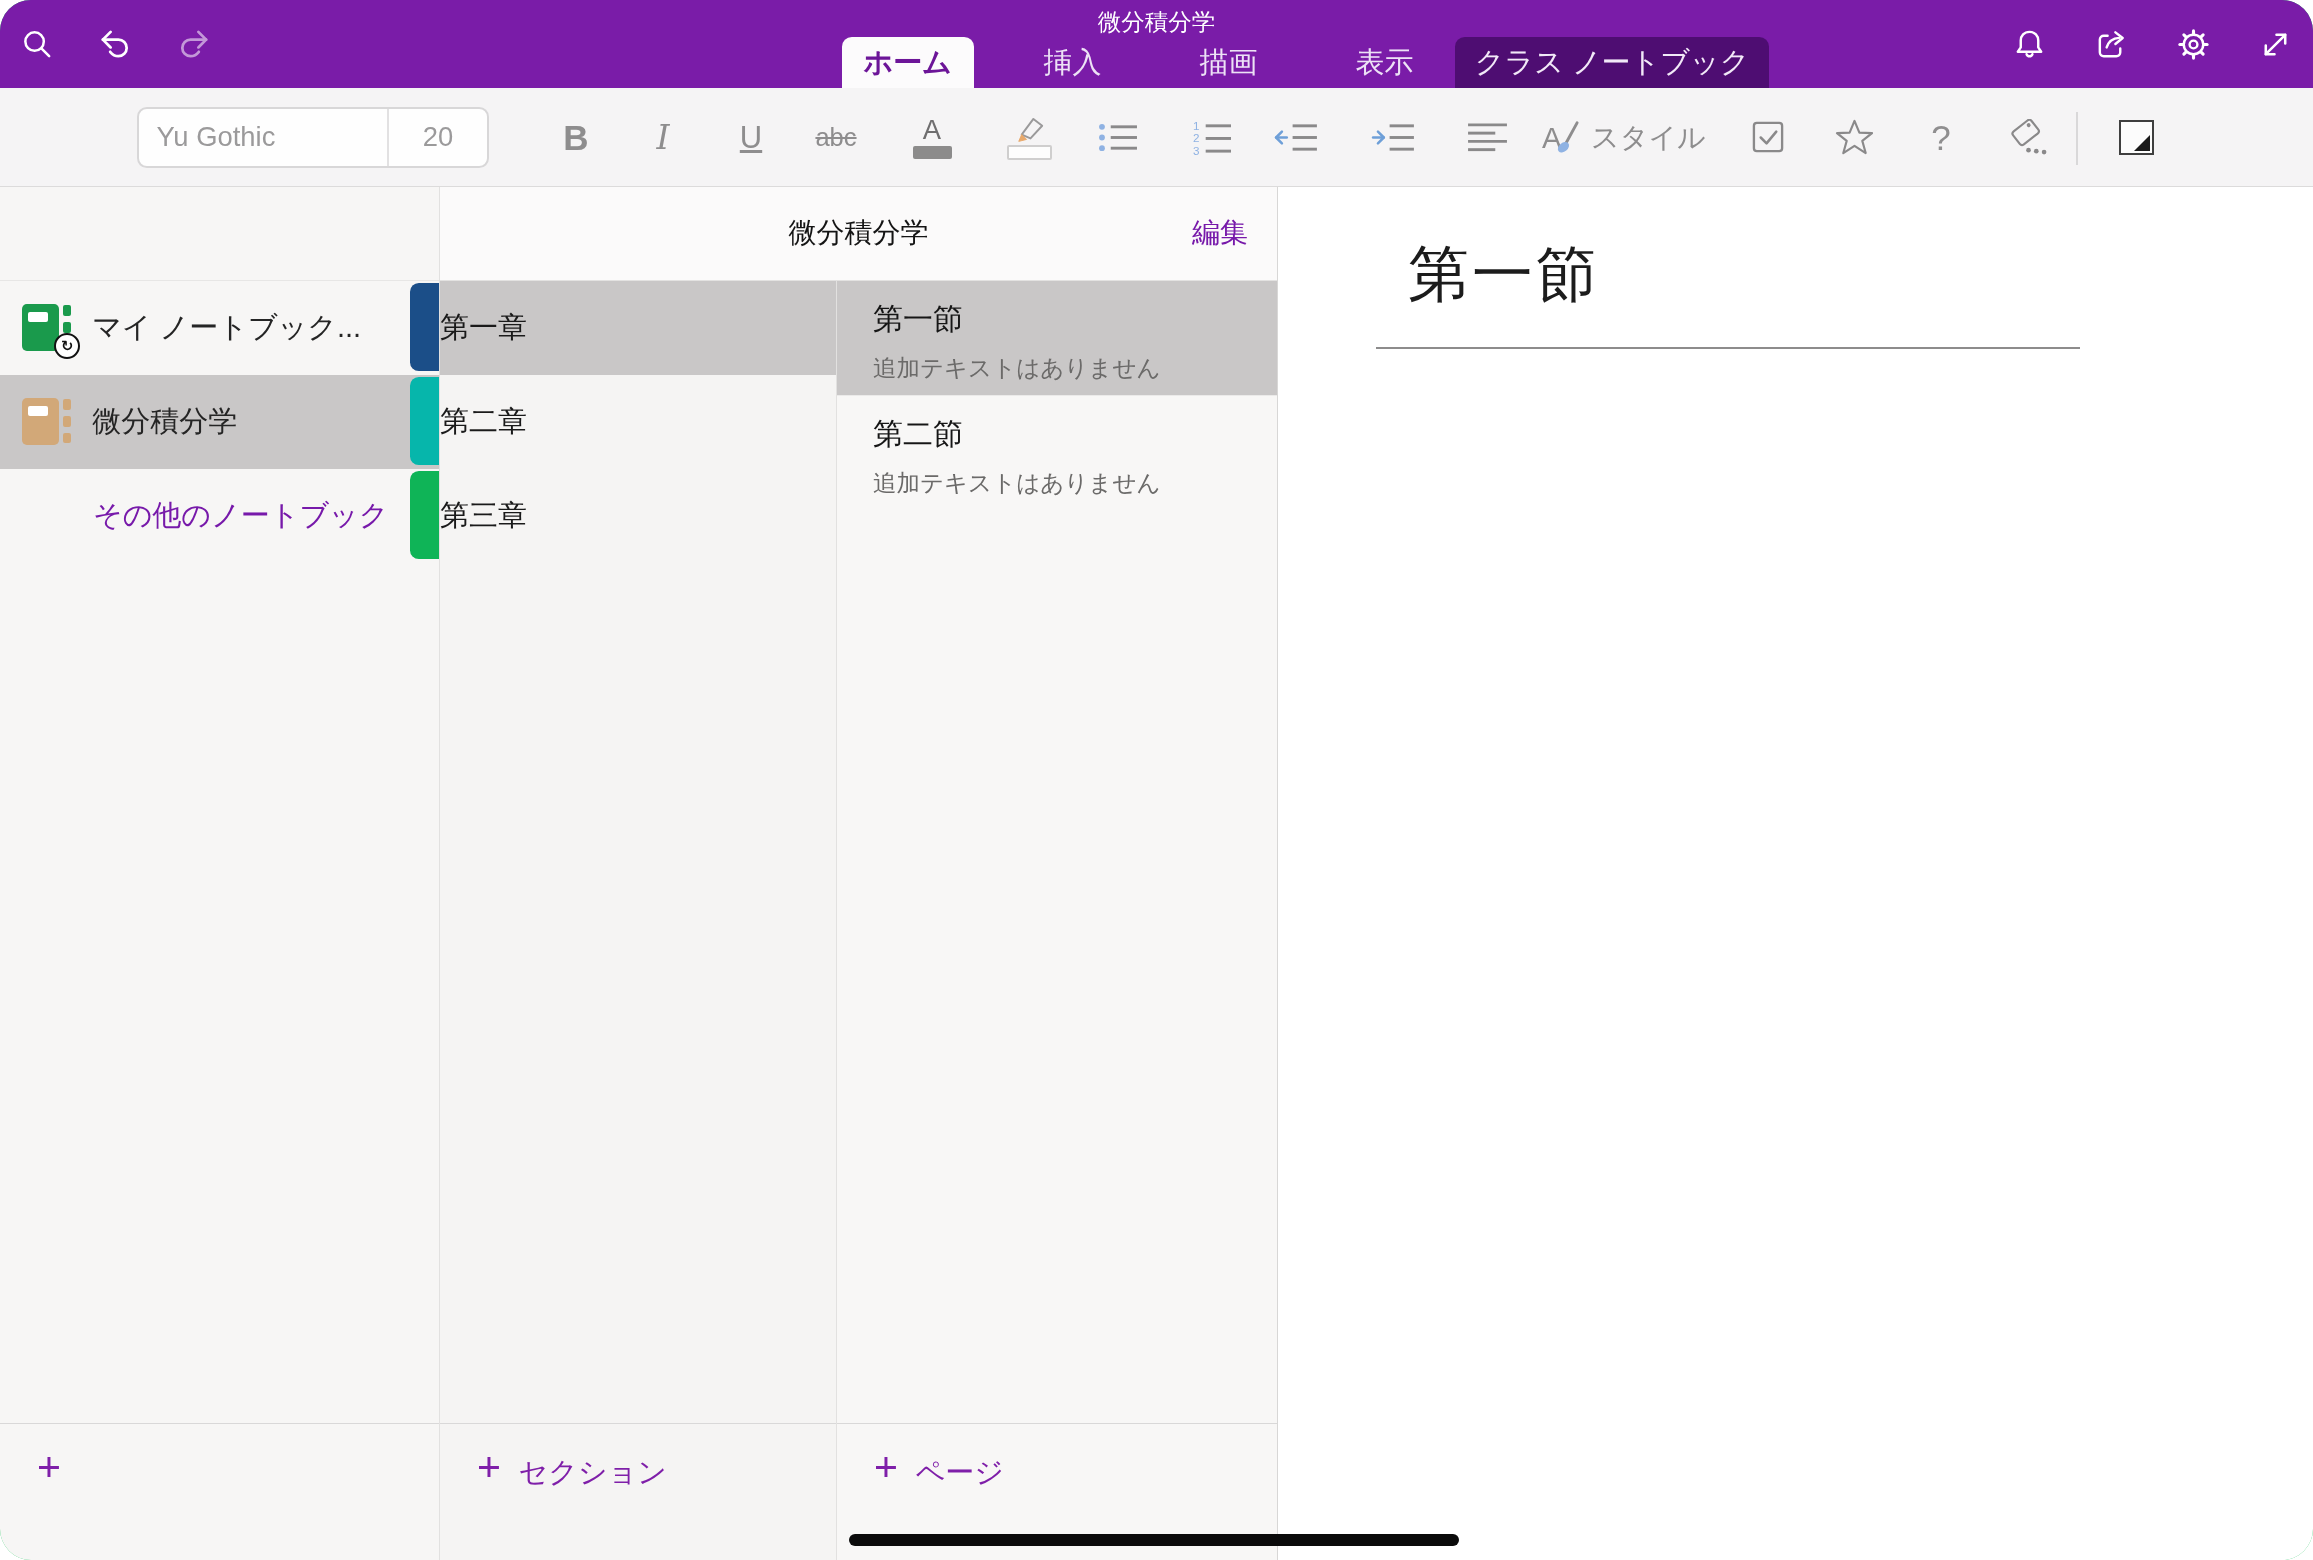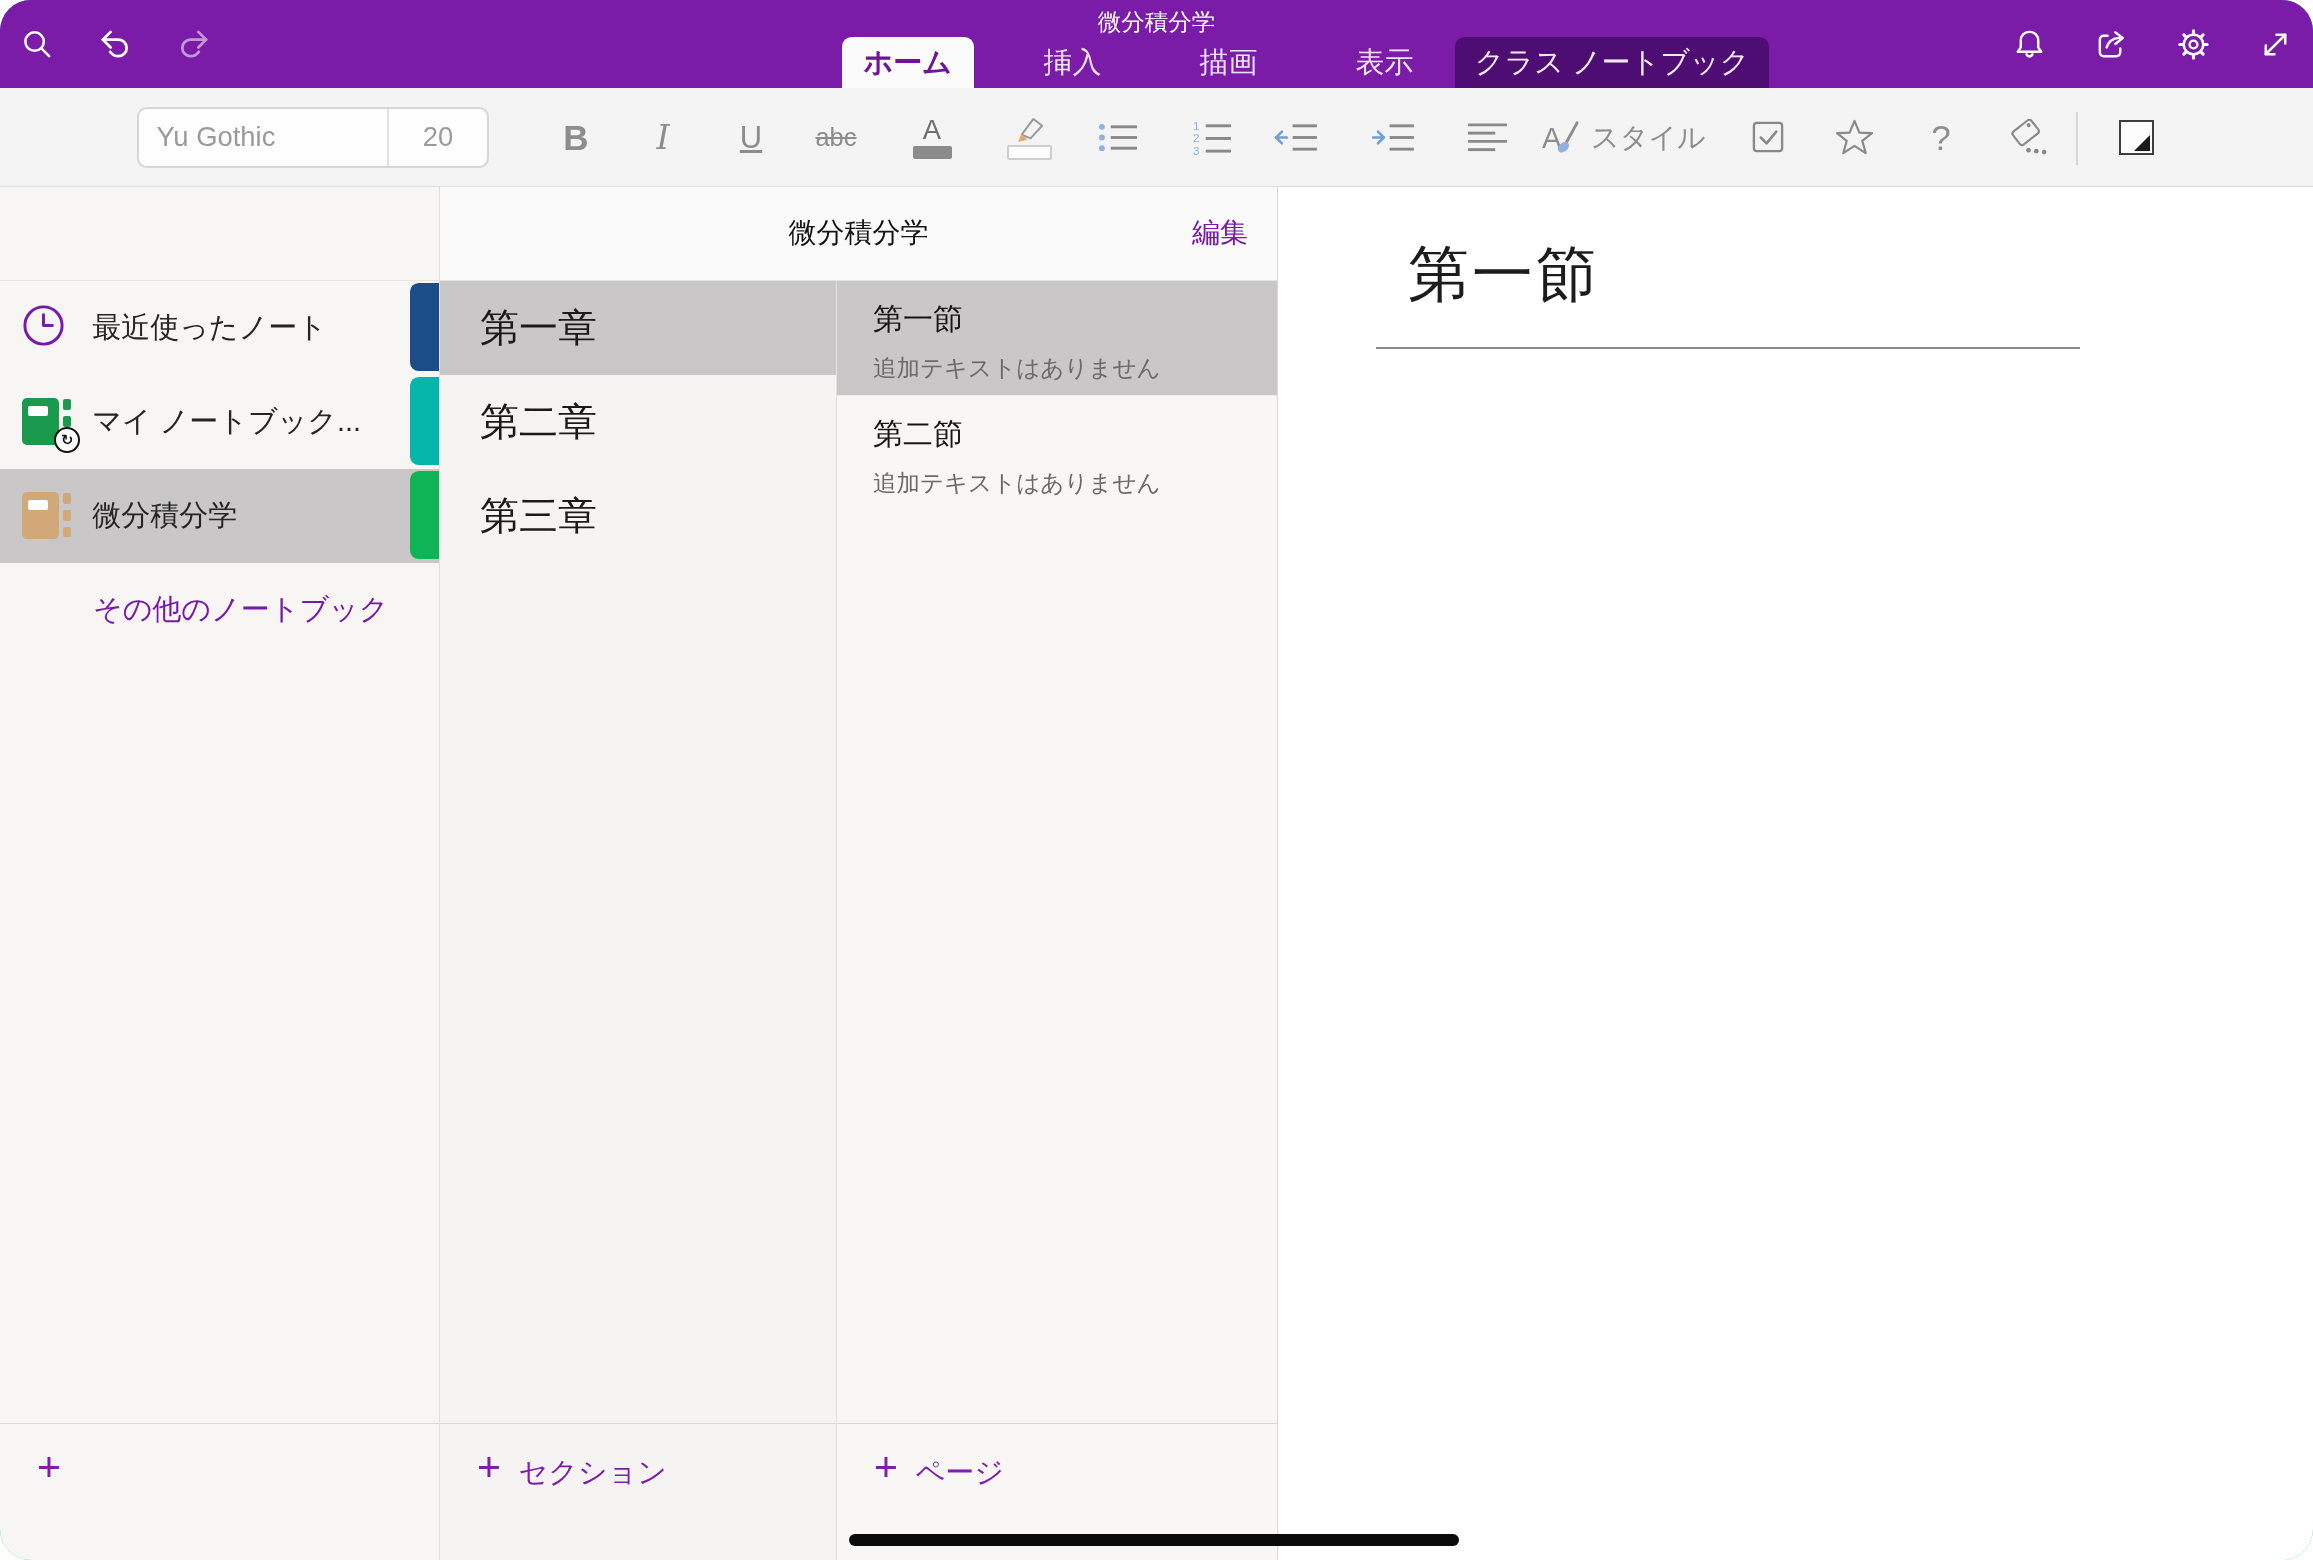--- a/index.html
+++ b/index.html
@@ -64,22 +64,22 @@
       background:#ffffff;border:2.9px solid #111111;box-sizing:border-box;display:flex;align-items:center;
       justify-content:center;font-size:14.7px;font-weight:bold;color:#111111;line-height:1;}
   .sb-more{height:94px;display:flex;align-items:center;padding-left:93px;font-size:29px;color:#7719AA;}
 
   .navheader{position:absolute;left:440px;top:187px;width:837px;height:94px;background:#FBFAFA;
              border-bottom:1px solid #E3E2E1;box-sizing:border-box;}
   .nav-title{position:absolute;left:0;right:0;top:26.5px;text-align:center;font-size:28px;color:#141414;}
   .edit-btn{position:absolute;right:29px;top:26.5px;font-size:28px;color:#7719AA;}
 
   .sections{position:absolute;left:440px;top:281px;width:396px;bottom:137px;background:#F5F4F3;z-index:2;}
-  .sec-row{position:relative;height:94px;display:flex;align-items:center;padding-left:40px;
-           font-size:39px;color:#1A1A1A;box-sizing:border-box;}
+  .sec-row{position:relative;height:94px;display:flex;align-items:center;
+           font-size:29px;color:#1A1A1A;box-sizing:border-box;}
   .sec-row.selected{background:#C9C7C7;}
   .sec-tab{position:absolute;left:-30px;top:2px;width:30px;height:88px;border-radius:8.8px 0 0 8.8px;}
   .sec-tab.c0{background:#1B4E88;} .sec-tab.c1{background:#06B6AB;} .sec-tab.c2{background:#0FB457;}
 
   .pages{position:absolute;left:837px;top:281px;width:440px;bottom:137px;background:#F8F7F6;}
   .page-row{height:114px;padding-left:36px;box-sizing:border-box;}
   .page-row.selected{background:#C9C7C7;}
   .page-row + .page-row{border-top:1px solid rgba(0,0,0,0.05);}
   .page-title{padding-top:17.6px;font-size:30px;color:#161616;}
   .page-sub{margin-top:12.7px;font-size:23.5px;color:#6B6A69;}
@@ -325,29 +325,20 @@
     <div class="vdiv"></div>
 
     <div class="rbtn" style="left:2099px">
       <div class="pagepanel"></div>
     </div>
   </div>
 
   <div class="sidebar">
     <div class="sb-spacer"></div>
 
-    <div class="sb-row">
-      <span class="sb-icon">
-        <svg width="47" height="47" viewBox="0 0 48 48">
-          <circle cx="24" cy="24" r="19" fill="none" stroke="#7719AA" stroke-width="3"></circle>
-          <path d="M24 13 V24 H33" fill="none" stroke="#7719AA" stroke-width="3" stroke-linecap="round" stroke-linejoin="round"></path>
-        </svg>
-      </span>
-      <span>最近使ったノート</span>
-    </div>
 
     <div class="sb-row">
       <span class="sb-icon">
         <span class="nb nb-green">
             <span class="nb-stripe"></span>
           </span>
         <span class="nb-tab green t1"></span>
           <span class="nb-tab green t2"></span>
           <span class="nb-tab green t3"></span>
         <span class="sync-badge">↻</span>

